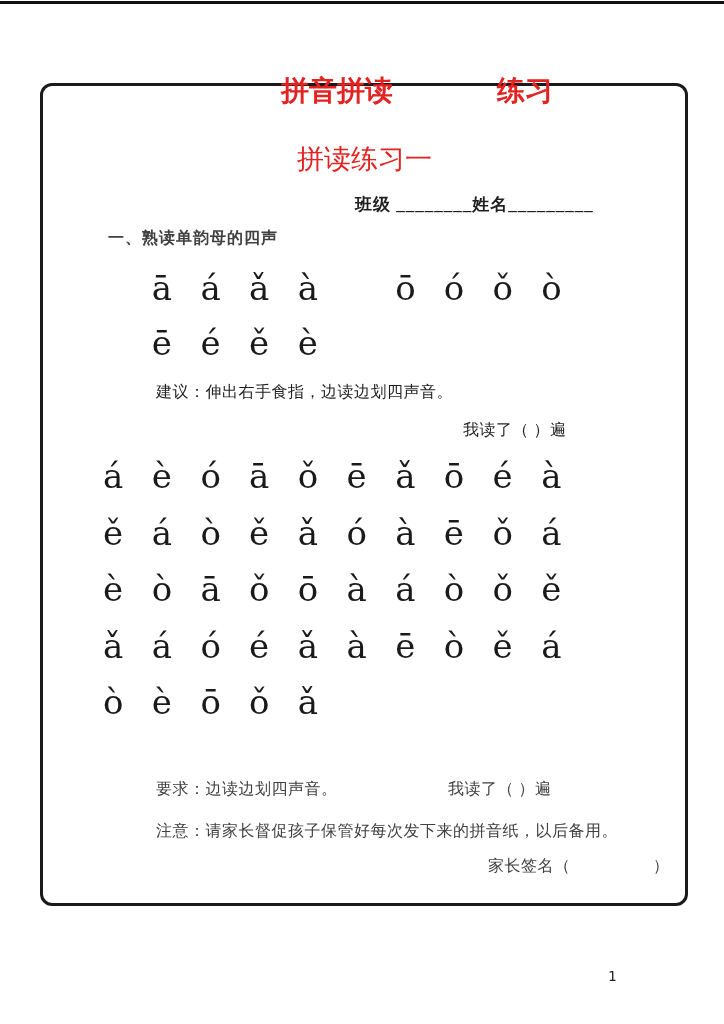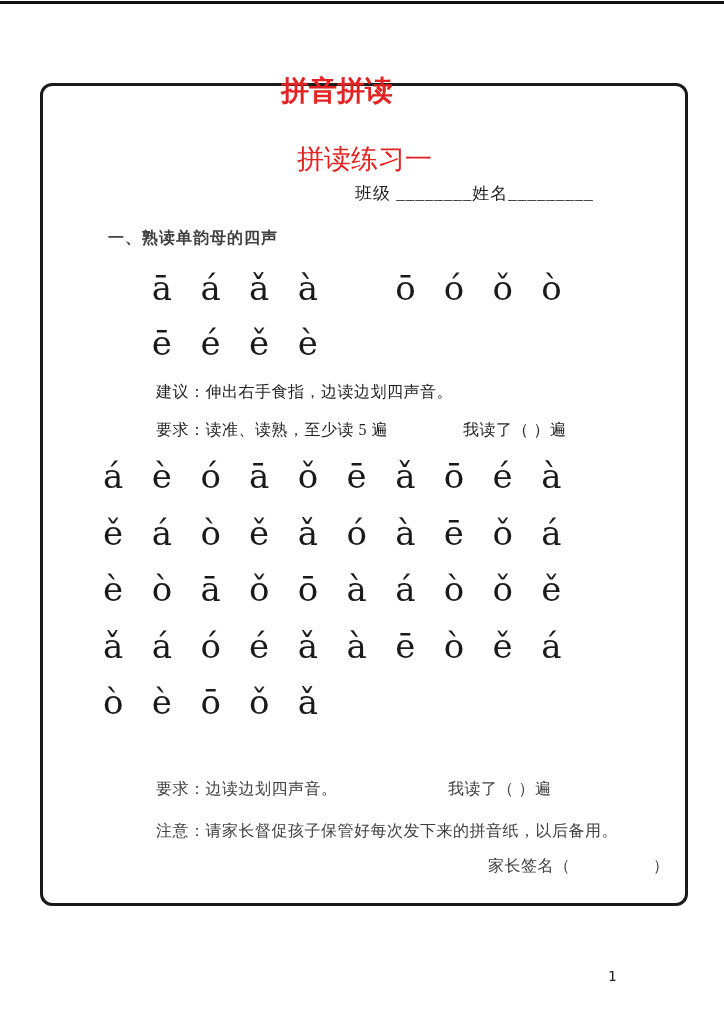--- a/index.html
+++ b/index.html
@@ -29,22 +29,22 @@
     font-family:"Liberation Sans","DejaVu Sans",sans-serif;
     font-weight:bold; font-size:28px; line-height:1.05;
   }
   .doc-subtitle {
     position:absolute; left:297px; top:145px;
     font-size:27px; line-height:1.1;font-family:Liberation Serif, serif;
   }
   .red { color:#e32222; }
   .blue { color:#404040; }
   .class-line {
-    position:absolute; left:355px; top:182px;
-    font-size:17px; letter-spacing:1px; white-space:pre;
+    position:absolute; left:355px; top:193px;
+    font-size:17px; letter-spacing:1px; white-space:pre;font-weight:bold;
   }
   .sec-heading {
     position:absolute; left:108px; top:228px;
     font-size:16px; font-weight:bold; letter-spacing:1px;
   }
   .body-line { position:absolute; font-size:16px; letter-spacing:0.5px;margin-left:48px; }
   .py-row {
     position:absolute; left:103px;
     display:flex;
     font-family:"DejaVu Serif","Liberation Serif",serif;
@@ -61,20 +61,21 @@
 <body>
 
 <div class="page">
 
   <div class="top-rule"></div>
 
   <div class="sheet-border"></div>
 
   <div class="doc-title red">
     <span>拼音拼读</span>
+    <span>练习</span>
   </div>
 
   <div class="doc-subtitle red">拼读练习一</div>
 
   <div class="class-line"><span>班级</span><span> </span><span>________</span><span>姓名</span><span>_________</span></div>
 
   <div class="sec-heading blue">一、熟读单韵母的四声</div>
 
   <div class="py-row" style="top:265px">
       <span class="py-char"></span>
@@ -91,21 +92,20 @@
   <div class="py-row" style="top:320px">
       <span class="py-char"></span>
       <span class="py-char">ē</span>
       <span class="py-char">é</span>
       <span class="py-char">ě</span>
       <span class="py-char">è</span>
     </div>
 
   <div class="body-line" style="left:108px; top:382px">建议：伸出右手食指，边读边划四声音。</div>
 
-  <div class="body-line" style="left:108px; top:420px">要求：读准、读熟，至少读 5 遍</div>
   <div class="body-line" style="left:415px; top:420px">我读了（ ）遍</div>
 
   <div class="py-row" style="top:453px">
       <span class="py-char">á</span>
       <span class="py-char">è</span>
       <span class="py-char">ó</span>
       <span class="py-char">ā</span>
       <span class="py-char">ǒ</span>
       <span class="py-char">ē</span>
       <span class="py-char">ǎ</span>

